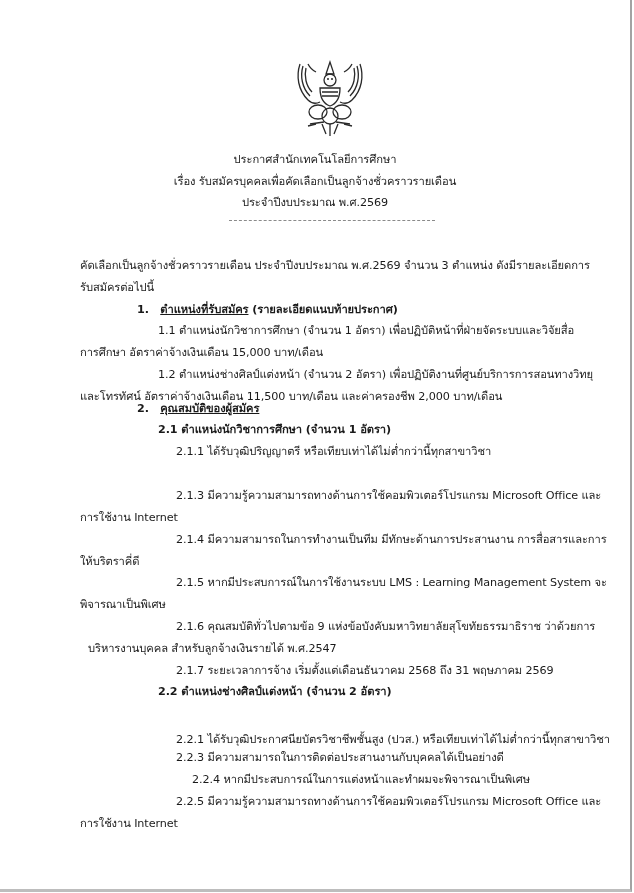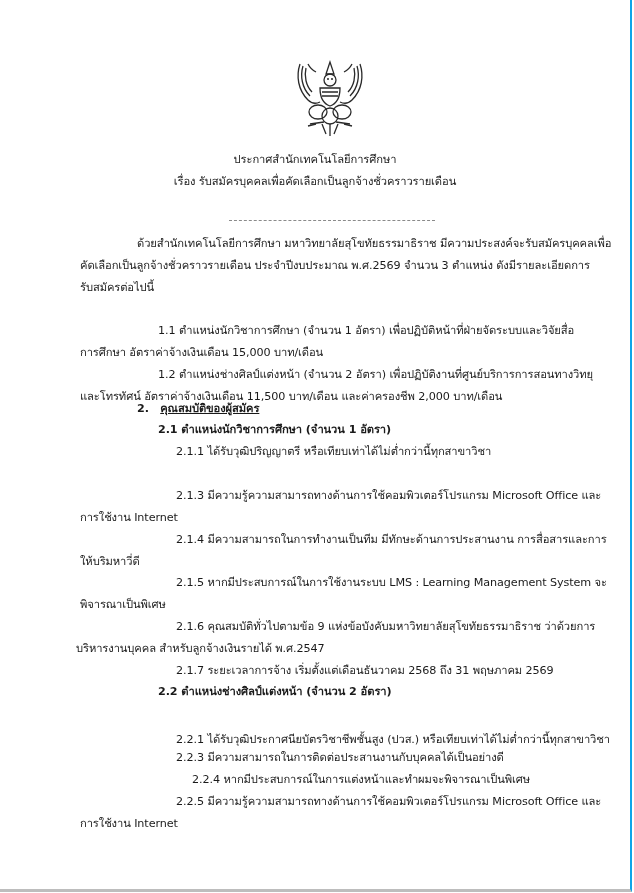--- a/index.html
+++ b/index.html
@@ -1,17 +1,17 @@
 <!DOCTYPE html>
 <html><head>
 <meta charset="utf-8">
 <style>
   html, body { margin: 0; padding: 0; background: #ffffff; }
   body { width: 634px; height: 893px; position: relative; overflow: hidden; font-family: "DejaVu Sans", sans-serif; color: #1a1a1a; }
-  .page { position: absolute; left: 0; top: 0; width: 630px; height: 889px; background: #ffffff; border-right: 2px solid #0ea5e9; border-bottom: 3px solid #bdbdbd; }
+  .page { position: absolute; left: 0; top: 0; width: 630px; height: 889px; background: #ffffff; border-right: 2px solid #a3a3a3; border-bottom: 3px solid #bdbdbd; }
   .emblem { position: absolute; left: 294px; top: 58px; width: 72px; height: 80px; }
   .line { position: absolute; white-space: nowrap; font-size: 11.2px; line-height: 16px; letter-spacing: -0.1px; }
   .center { left: 0; width: 630px; text-align: center; }
   .bold { font-weight: bold; }
   .u { text-decoration: underline; }
   .dash { position: absolute; left: 229px; top: 220px; width: 206px; height: 0; border-top: 1px dashed #8a8a8a; }
 </style>
 </head>
 <body>
 
@@ -46,48 +46,52 @@
       <path d="M14 68 L22 66 M58 68 L50 66"></path>
     </g>
     <g fill="#2a2a2a">
       <circle cx="34" cy="21" r="1"></circle>
       <circle cx="38" cy="21" r="1"></circle>
     </g>
   </svg>
 
   <div class="line center" style="top:152px;">ประกาศสำนักเทคโนโลยีการศึกษา</div>
   <div class="line center" style="top:174px;">เรื่อง  รับสมัครบุคคลเพื่อคัดเลือกเป็นลูกจ้างชั่วคราวรายเดือน</div>
+  <div class="line center" style="top:195px;">ประจำปีงบประมาณ พ.ศ.2569</div>
 
   <div class="dash"></div>
 
-  <div class="line" style="left:137px; top:236px;">ด้วยสำนักเทคโนโลยีการศึกษา มหาวิทยาลัยสุโขทัยธรรมาธิราช มีความประสงค์จะรับสมัครบุคคลเพื่อ</div>
   <div class="line" style="left:80px; top:258px;">คัดเลือกเป็นลูกจ้างชั่วคราวรายเดือน ประจำปีงบประมาณ พ.ศ.2569 จำนวน 3 ตำแหน่ง ดังมีรายละเอียดการ</div>
   <div class="line" style="left:80px; top:280px;">รับสมัครต่อไปนี้</div>
 
+  <div class="line bold" style="left:137px; top:302px;">
+    <span>1.</span>&nbsp;&nbsp;
+    <span class="u">ตำแหน่งที่รับสมัคร</span><span> (รายละเอียดแนบท้ายประกาศ)</span>
+  </div>
 
   <div class="line" style="left:158px; top:323px;">1.1 ตำแหน่งนักวิชาการศึกษา (จำนวน 1 อัตรา) เพื่อปฏิบัติหน้าที่ฝ่ายจัดระบบและวิจัยสื่อ</div>
   <div class="line" style="left:80px; top:345px;">การศึกษา อัตราค่าจ้างเงินเดือน 15,000 บาท/เดือน</div>
   <div class="line" style="left:158px; top:367px;">1.2 ตำแหน่งช่างศิลป์แต่งหน้า (จำนวน 2 อัตรา) เพื่อปฏิบัติงานที่ศูนย์บริการการสอนทางวิทยุ</div>
   <div class="line" style="left:80px; top:389px;">และโทรทัศน์ อัตราค่าจ้างเงินเดือน 11,500 บาท/เดือน และค่าครองชีพ 2,000 บาท/เดือน</div>
 
   <div class="line bold" style="left:137px; top:401px;">
     <span>2.</span>&nbsp;&nbsp;
     <span class="u">คุณสมบัติของผู้สมัคร</span>
   </div>
 
   <div class="line bold" style="left:158px; top:422px;">2.1 ตำแหน่งนักวิชาการศึกษา (จำนวน 1 อัตรา)</div>
   <div class="line" style="left:176px; top:444px;">2.1.1 ได้รับวุฒิปริญญาตรี หรือเทียบเท่าได้ไม่ต่ำกว่านี้ทุกสาขาวิชา</div>
   <div class="line" style="left:176px; top:488px;">2.1.3 มีความรู้ความสามารถทางด้านการใช้คอมพิวเตอร์โปรแกรม Microsoft Office และ</div>
   <div class="line" style="left:80px; top:510px;">การใช้งาน Internet</div>
   <div class="line" style="left:176px; top:532px;">2.1.4 มีความสามารถในการทำงานเป็นทีม มีทักษะด้านการประสานงาน การสื่อสารและการ</div>
-  <div class="line" style="left:80px; top:554px;">ให้บริมหาวี่ดี</div>
+  <div class="line" style="left:80px; top:554px;">ให้บริตราคี่ดี</div>
   <div class="line" style="left:176px; top:575px;">2.1.5 หากมีประสบการณ์ในการใช้งานระบบ LMS : Learning Management System จะ</div>
   <div class="line" style="left:80px; top:597px;">พิจารณาเป็นพิเศษ</div>
   <div class="line" style="left:176px; top:619px;">2.1.6 คุณสมบัติทั่วไปตามข้อ 9 แห่งข้อบังคับมหาวิทยาลัยสุโขทัยธรรมาธิราช ว่าด้วยการ</div>
-  <div class="line" style="left:76px; top:641px;">บริหารงานบุคคล สำหรับลูกจ้างเงินรายได้ พ.ศ.2547</div>
+  <div class="line" style="left:88px; top:641px;">บริหารงานบุคคล สำหรับลูกจ้างเงินรายได้ พ.ศ.2547</div>
   <div class="line" style="left:176px; top:663px;">2.1.7 ระยะเวลาการจ้าง เริ่มตั้งแต่เดือนธันวาคม 2568 ถึง 31 พฤษภาคม 2569</div>
 
   <div class="line bold" style="left:158px; top:684px;">2.2 ตำแหน่งช่างศิลป์แต่งหน้า (จำนวน 2 อัตรา)</div>
   <div class="line" style="left:176px; top:732px;">2.2.1 ได้รับวุฒิประกาศนียบัตรวิชาชีพชั้นสูง (ปวส.) หรือเทียบเท่าได้ไม่ต่ำกว่านี้ทุกสาขาวิชา</div>
   <div class="line" style="left:176px; top:750px;">2.2.3 มีความสามารถในการติดต่อประสานงานกับบุคคลได้เป็นอย่างดี</div>
   <div class="line" style="left:176px; top:772px;margin-left:16px;">2.2.4 หากมีประสบการณ์ในการแต่งหน้าและทำผมจะพิจารณาเป็นพิเศษ</div>
   <div class="line" style="left:176px; top:794px;">2.2.5 มีความรู้ความสามารถทางด้านการใช้คอมพิวเตอร์โปรแกรม Microsoft Office และ</div>
   <div class="line" style="left:80px; top:816px;">การใช้งาน Internet</div>
 
 </div>

